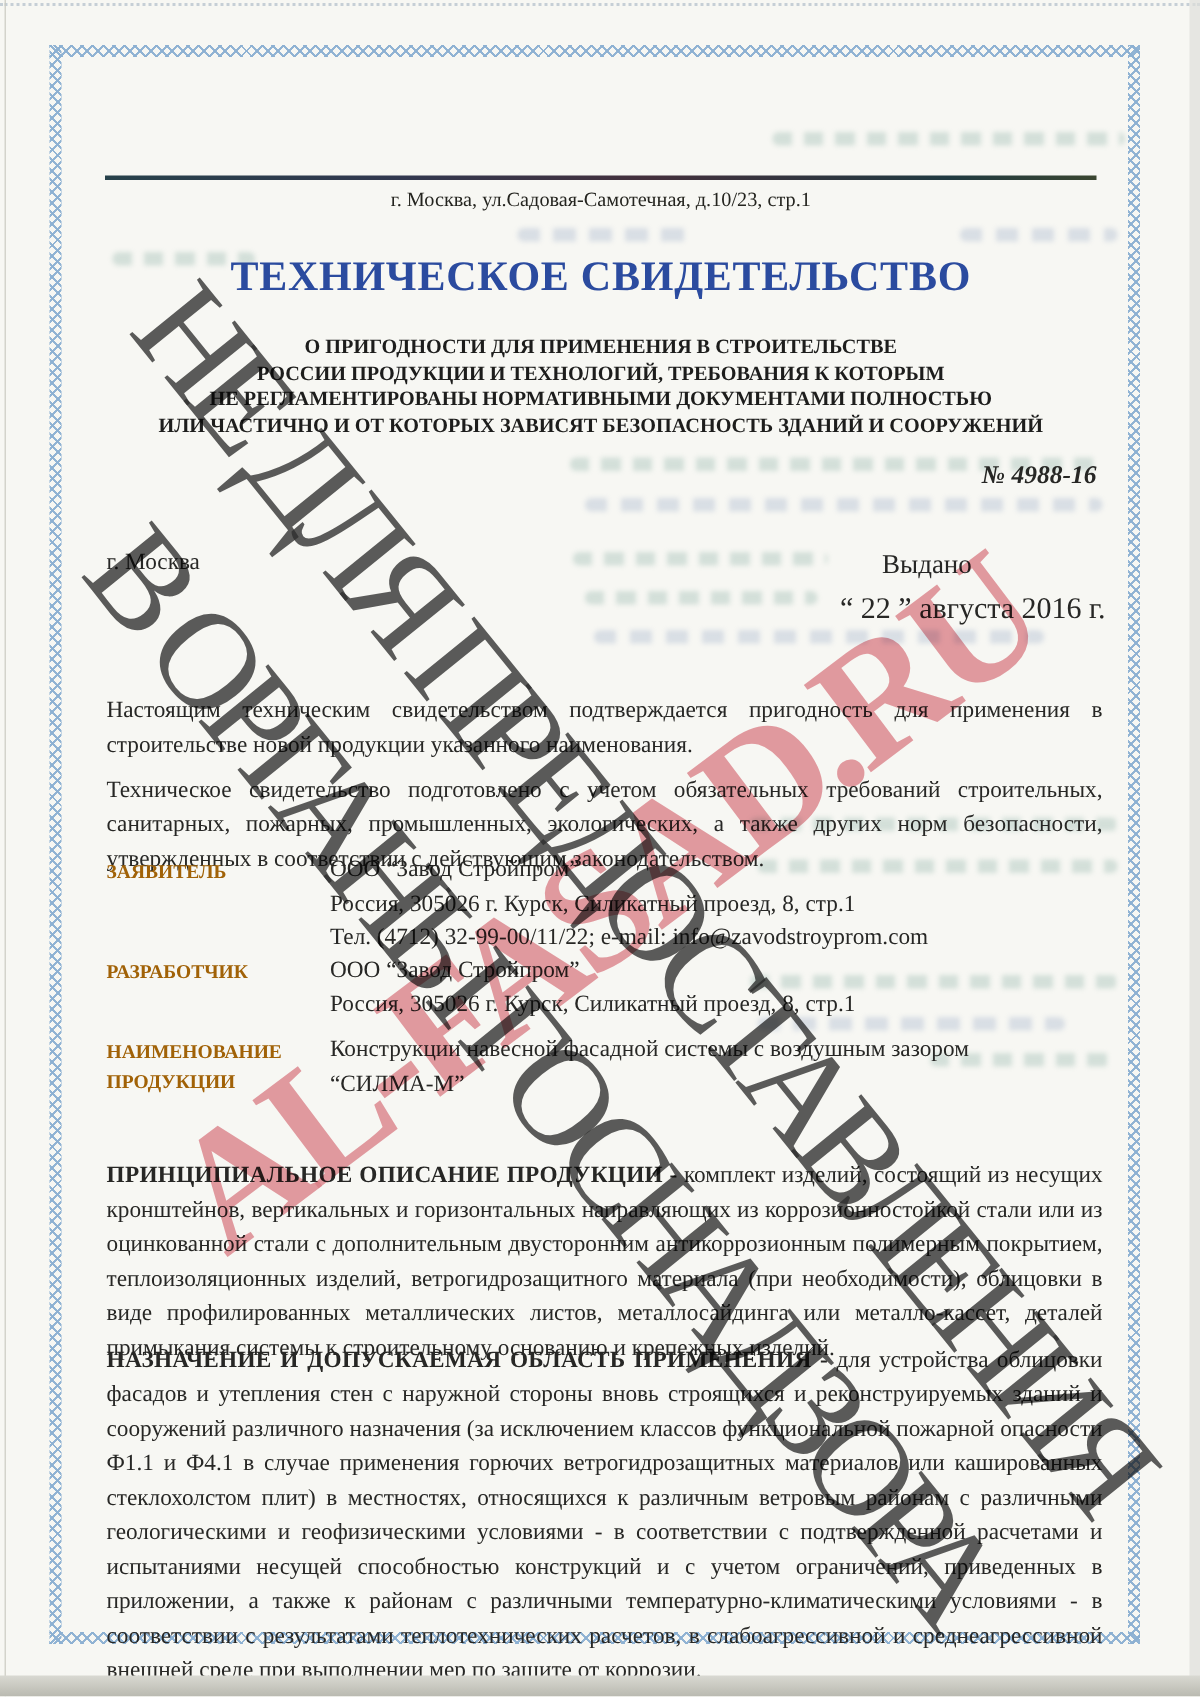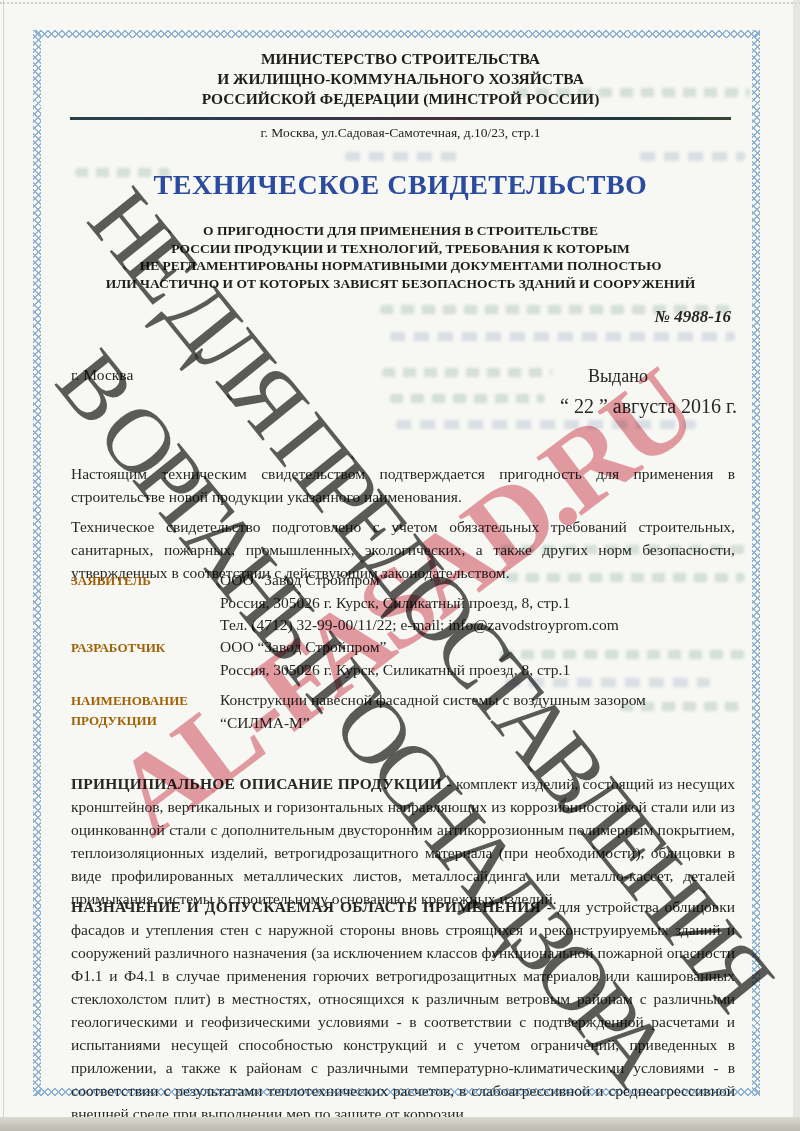--- a/index.html
+++ b/index.html
@@ -95,25 +95,20 @@
   <div class="ghost" style="left:390px;top:394px;width:155px"></div>
   <div class="ghost b" style="left:396px;top:420px;width:300px"></div>
   <div class="ghost" style="left:500px;top:545px;width:245px"></div>
   <div class="ghost" style="left:505px;top:573px;width:240px"></div>
   <div class="ghost" style="left:500px;top:650px;width:245px"></div>
   <div class="ghost b" style="left:505px;top:678px;width:205px"></div>
   <div class="ghost" style="left:620px;top:702px;width:120px"></div>
 
   <div class="doc">
 
-    <div class="header">
-      <div>МИНИСТЕРСТВО СТРОИТЕЛЬСТВА</div>
-      <div>И ЖИЛИЩНО-КОММУНАЛЬНОГО ХОЗЯЙСТВА</div>
-      <div>РОССИЙСКОЙ ФЕДЕРАЦИИ (МИНСТРОЙ РОССИИ)</div>
-    </div>
 
     <div class="rule"></div>
 
     <div class="address">г. Москва,  ул.Садовая-Самотечная,  д.10/23, стр.1</div>
 
     <div class="title">ТЕХНИЧЕСКОЕ СВИДЕТЕЛЬСТВО</div>
 
     <div class="subtitle">
       <div>О ПРИГОДНОСТИ ДЛЯ ПРИМЕНЕНИЯ В СТРОИТЕЛЬСТВЕ</div>
       <div>РОССИИ ПРОДУКЦИИ И ТЕХНОЛОГИЙ, ТРЕБОВАНИЯ К КОТОРЫМ</div>

